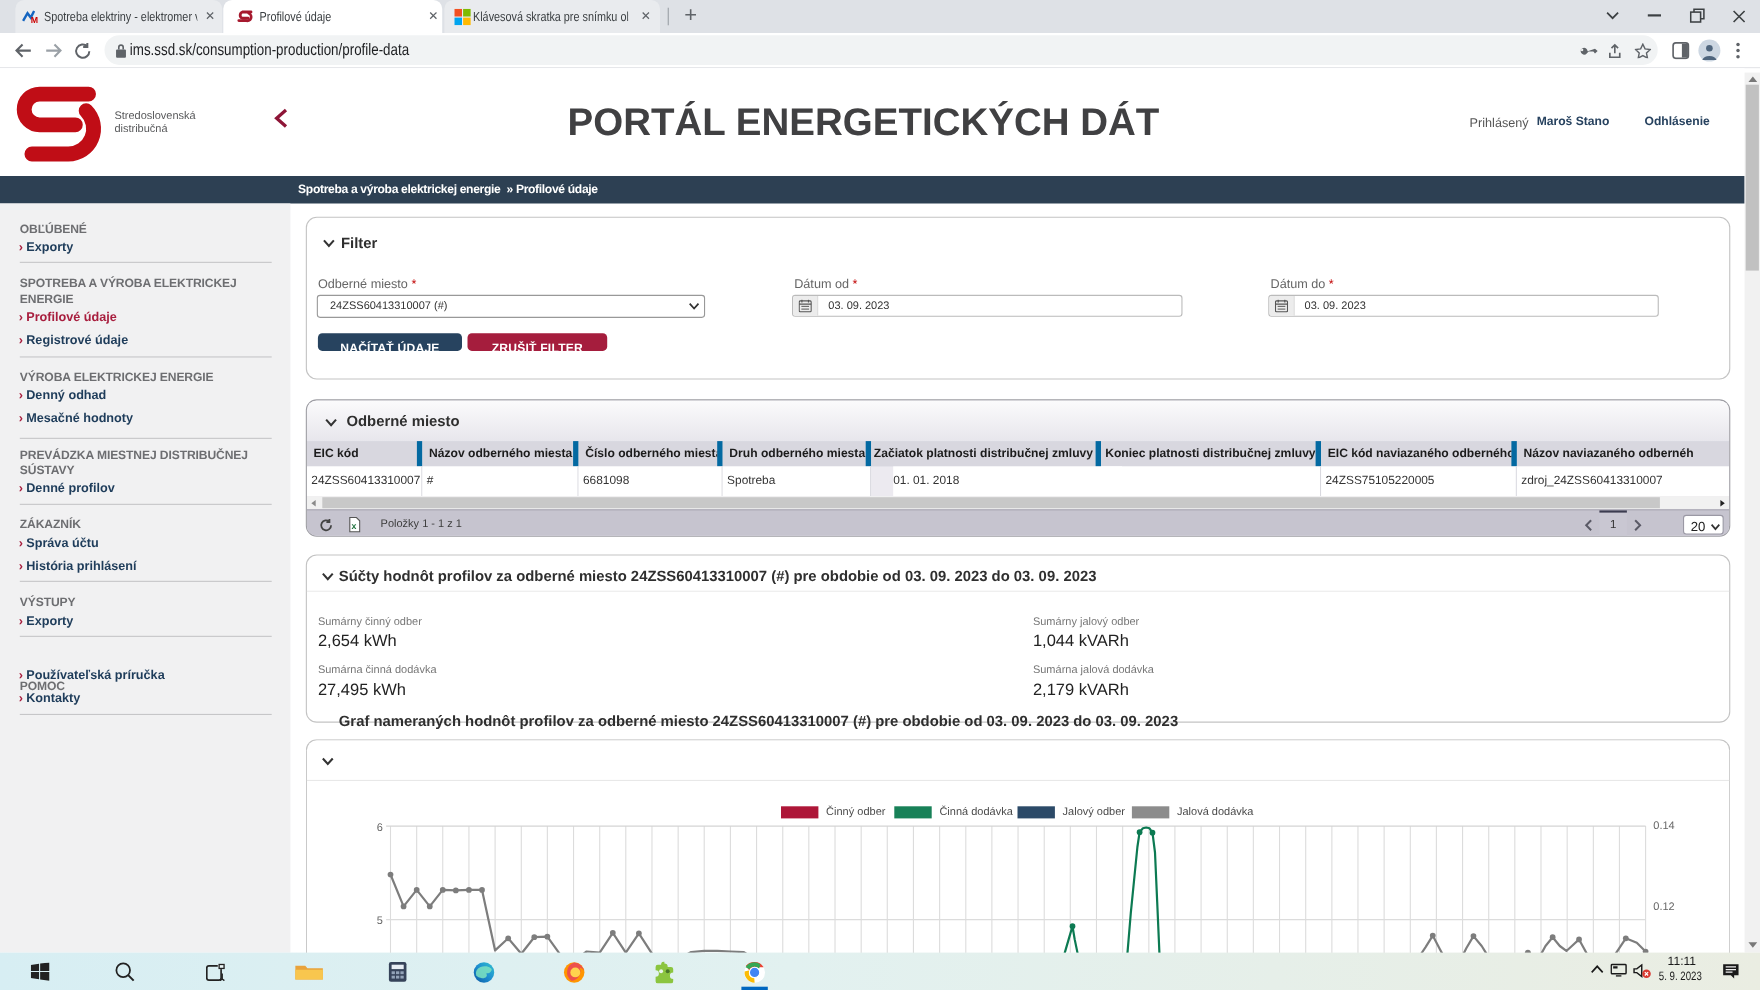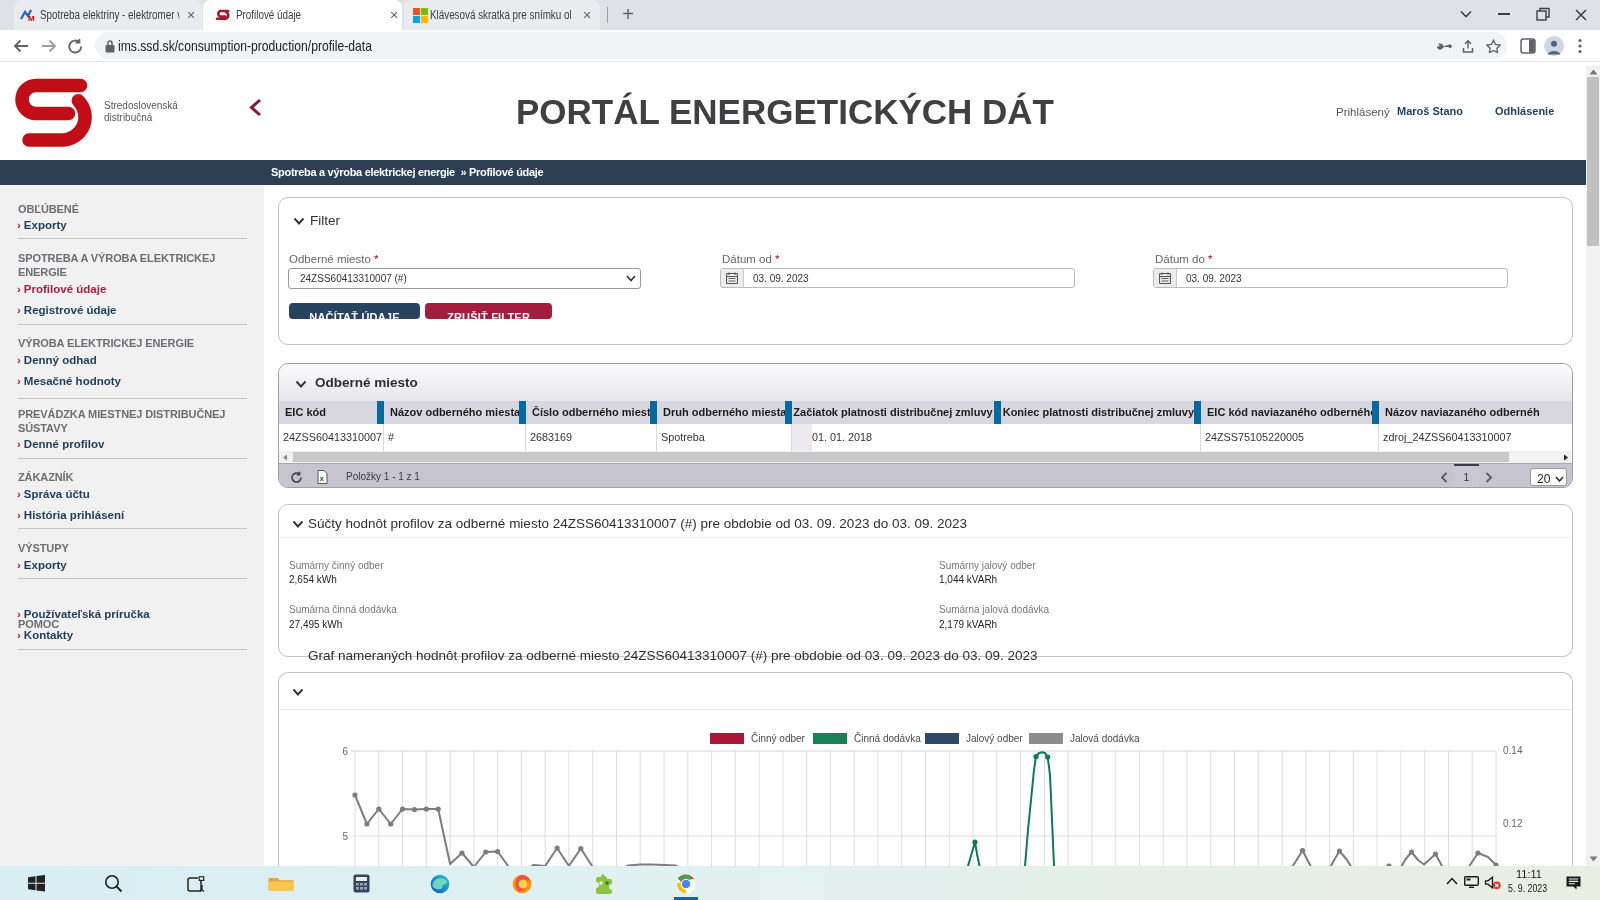--- a/index.html
+++ b/index.html
@@ -20,29 +20,29 @@
 #crumb{position:absolute;left:0;top:160px;width:1586px;height:25px;background:#2d4053;color:#fff;font-size:11px;font-weight:bold;line-height:25px;letter-spacing:-0.3px}
 
 #sidebar{position:absolute;left:0;top:185px;width:264px;height:681px;background:#f1f1f2}
 .shead{position:absolute;left:18px;font-size:11px;font-weight:bold;color:#6d6e71;letter-spacing:-0.1px;line-height:14px}
 .slink{position:absolute;left:17px;font-size:11.5px;font-weight:bold;color:#1e3c5a;white-space:nowrap}
 .slink:before{content:"\203A";color:#a81e3e;margin-right:3px;font-weight:bold}
 .slink.act{color:#a81e3e}
 .ssep{position:absolute;left:18px;width:229px;height:1px;background:#c6c6c8}
 
 .panel{position:absolute;left:278px;width:1295px;background:#fff;border:1px solid #c3c3c3;border-radius:10px}
-.ptit{position:absolute;font-size:13.5px;font-weight:normal;color:#2f2f2f;white-space:nowrap}
+.ptit{position:absolute;font-size:13.5px;font-weight:bold;color:#2f2f2f;white-space:nowrap}
 .lbl{position:absolute;font-size:11.5px;color:#666;white-space:nowrap}
 .lbl i{color:#c00000;font-style:normal}
 .slbl{position:absolute;font-size:10px;color:#777;white-space:nowrap}
-.sval{position:absolute;font-size:10px;color:#222;white-space:nowrap}
+.sval{position:absolute;font-size:15px;color:#222;white-space:nowrap}
 .val{position:absolute;font-size:10px;color:#333;white-space:nowrap}
 .btn{position:absolute;height:16px;border-radius:4px;color:#fff;font-size:11px;font-weight:bold;text-align:center;letter-spacing:0.2px;line-height:29px}
 
-.th{position:absolute;top:0;height:23px;background:#d8d7df;font-size:11px;font-weight:bold;color:#1c1c1c;line-height:23px;padding-left:6px;border-right:7px solid #0369a1;white-space:nowrap;overflow:hidden}
+.th{position:absolute;top:0;height:23px;background:#d8d7df;font-size:11px;font-weight:bold;color:#1c1c1c;line-height:23px;padding-left:6px;border-right:5px solid #0369a1;white-space:nowrap;overflow:hidden}
 .td{position:absolute;top:23px;height:27px;background:#fff;font-size:10.8px;color:#333;line-height:27px;padding-left:4px;border-right:1px solid #d9d9df;white-space:nowrap;overflow:hidden}
 </style></head><body>
 
 <div id="tabbar"></div>
 <div class="tab" style="left:14px;width:188px;background:#e9ebee">
  <svg class="abs" style="left:5px;top:7px" width="16" height="16">
       <path d="M2 12 L6 5 L9 9 L12 3" stroke="#1565c0" stroke-width="2.2" fill="none"></path>
       <text x="9" y="14" font-size="8" font-weight="bold" fill="#c00">M</text>
     </svg>
  <div class="ttl" style="width:170px">Spotreba elektriny - elektromer v</div>
@@ -212,21 +212,21 @@
  <div class="th" style="left:0;width:105px">EIC kód</div>
  <div class="th" style="left:105px;width:142px">Názov odberného miesta</div>
  <div class="th" style="left:247px;width:131px">Číslo odberného miesta</div>
  <div class="th" style="left:378px;width:135px">Druh odberného miesta</div>
  <div class="th" style="left:513px;width:209px;text-align:center;padding-left:0">Začiatok platnosti distribučnej zmluvy</div>
  <div class="th" style="left:722px;width:200px;text-align:right;padding-left:0">Koniec platnosti distribučnej zmluvy</div>
  <div class="th" style="left:922px;width:178px">EIC kód naviazaného odberného miesta</div>
  <div class="th" style="left:1100px;width:193px;border-right:none">Názov naviazaného odbernéh</div>
  <div class="td" style="left:0;width:105px">24ZSS60413310007</div>
  <div class="td" style="left:105px;width:142px">#</div>
- <div class="td" style="left:247px;width:131px">2683169</div>
+ <div class="td" style="left:247px;width:131px">6681098</div>
  <div class="td" style="left:378px;width:135px">Spotreba</div>
  <div class="td" style="left:533px;width:209px;text-align:left;padding-left:0">01. 01. 2018</div>
  <div class="td" style="left:722px;width:200px"></div>
  <div class="td" style="left:922px;width:178px">24ZSS75105220005</div>
  <div class="td" style="left:1100px;width:193px;border-right:none">zdroj_24ZSS60413310007</div>
 </div>
 <div class="abs" style="left:0;top:87px;width:1293px;height:12px;background:#f1f1f1">
  <div class="abs" style="left:14px;top:1px;width:1216px;height:10px;background:#c8c8c8"></div>
  <svg class="abs" style="left:3px;top:2.5px" width="6" height="7">
         <path d="M5 0.5 L1 3.5 L5 6.5" fill="#8a8a8a" stroke="none"></path>

